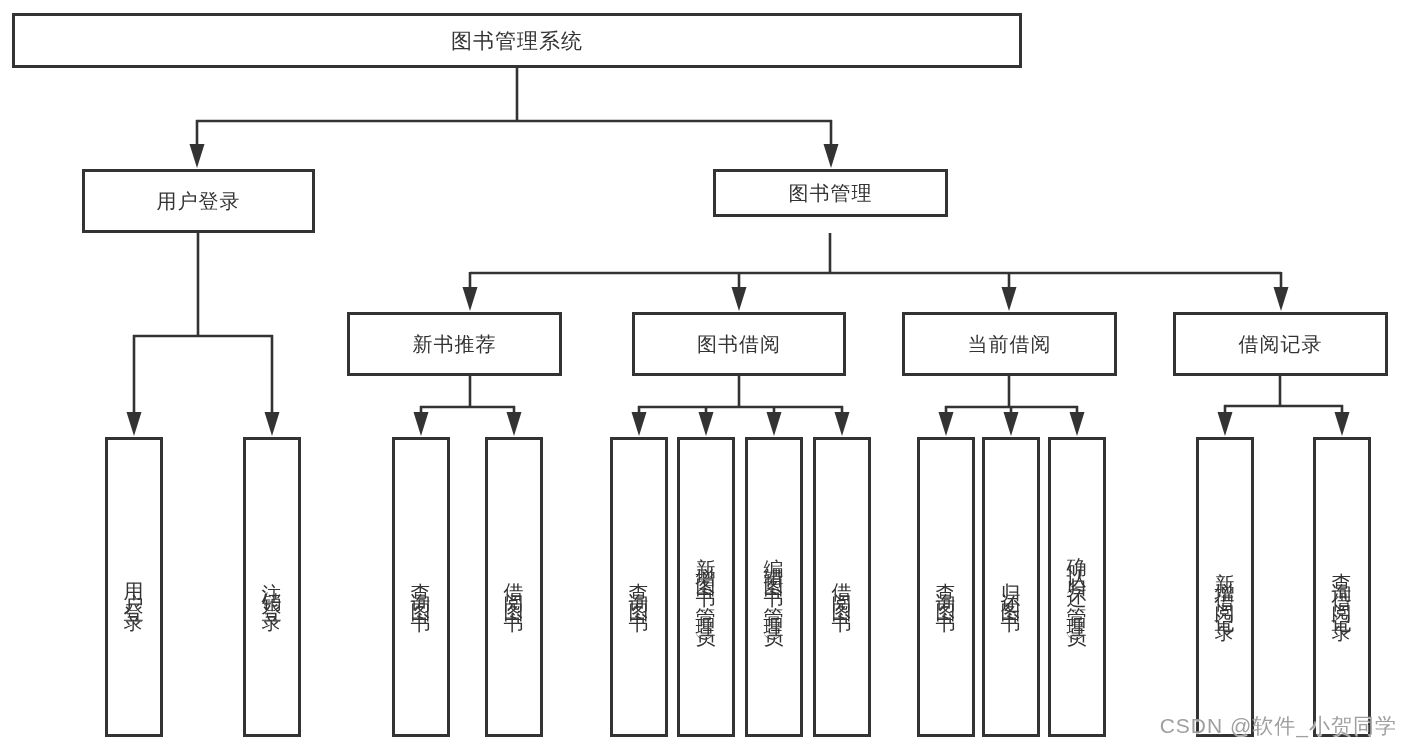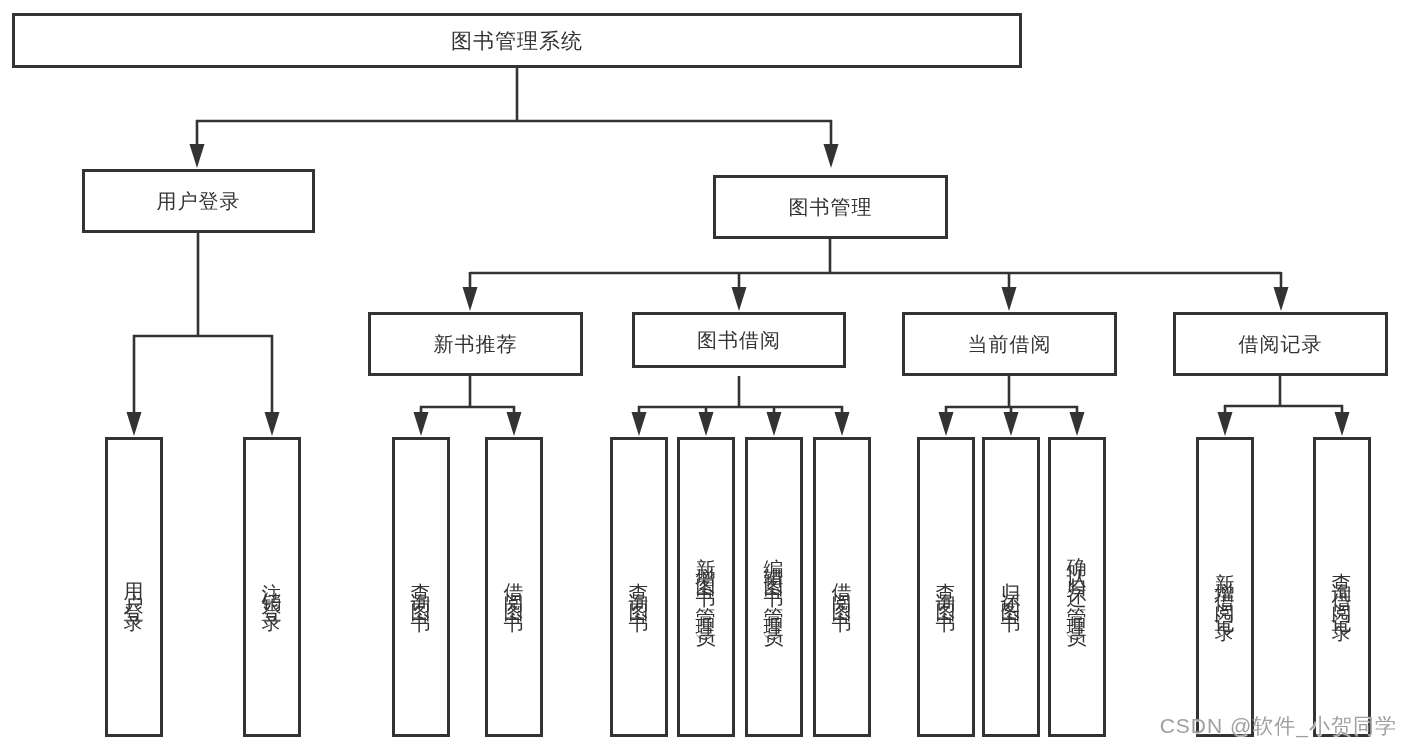--- a/index.html
+++ b/index.html
@@ -119,24 +119,24 @@
     <line class="cl" x1="1224" y1="406" x2="1343" y2="406"></line>
     <line class="cl" x1="1225" y1="405" x2="1225" y2="416"></line>
     <line class="cl" x1="1342" y1="405" x2="1342" y2="416"></line>
     <polygon class="ar" points="1217.5,412 1232.5,412 1225,436"></polygon>
     <polygon class="ar" points="1334.5,412 1349.5,412 1342,436"></polygon>
   </svg>
 
   <div class="box h root-box" style="left:12px; top:13px; width:1010px; height:55px;">图书管理系统</div>
 
   <div class="box h" style="left:82px; top:169px; width:233px; height:64px;">用户登录</div>
-  <div class="box h" style="left:713px; top:175px; width:235px; height:64px;">图书管理</div>
+  <div class="box h" style="left:713px; top:169px; width:235px; height:48px;">图书管理</div>
 
-  <div class="box h" style="left:368px; top:312px; width:215px; height:64px;">新书推荐</div>
-  <div class="box h" style="left:632px; top:312px; width:214px; height:56px;">图书借阅</div>
+  <div class="box h" style="left:347px; top:312px; width:215px; height:64px;">新书推荐</div>
+  <div class="box h" style="left:632px; top:312px; width:214px; height:64px;">图书借阅</div>
   <div class="box h" style="left:1173px; top:312px; width:215px; height:64px;">借阅记录</div>
   <div class="box h" style="left:902px; top:312px; width:215px; height:64px;">当前借阅</div>
 
   <div class="box v" style="left:105px; top:437px; width:58px; height:300px;">用户登录</div>
   <div class="box v" style="left:243px; top:437px; width:58px; height:300px;">注销登录</div>
 
   <div class="box v" style="left:392px; top:437px; width:58px; height:300px;">查询图书</div>
   <div class="box v" style="left:485px; top:437px; width:58px; height:300px;">借阅图书</div>
 
   <div class="box v" style="left:610px; top:437px; width:58px; height:300px;">查询图书</div>

